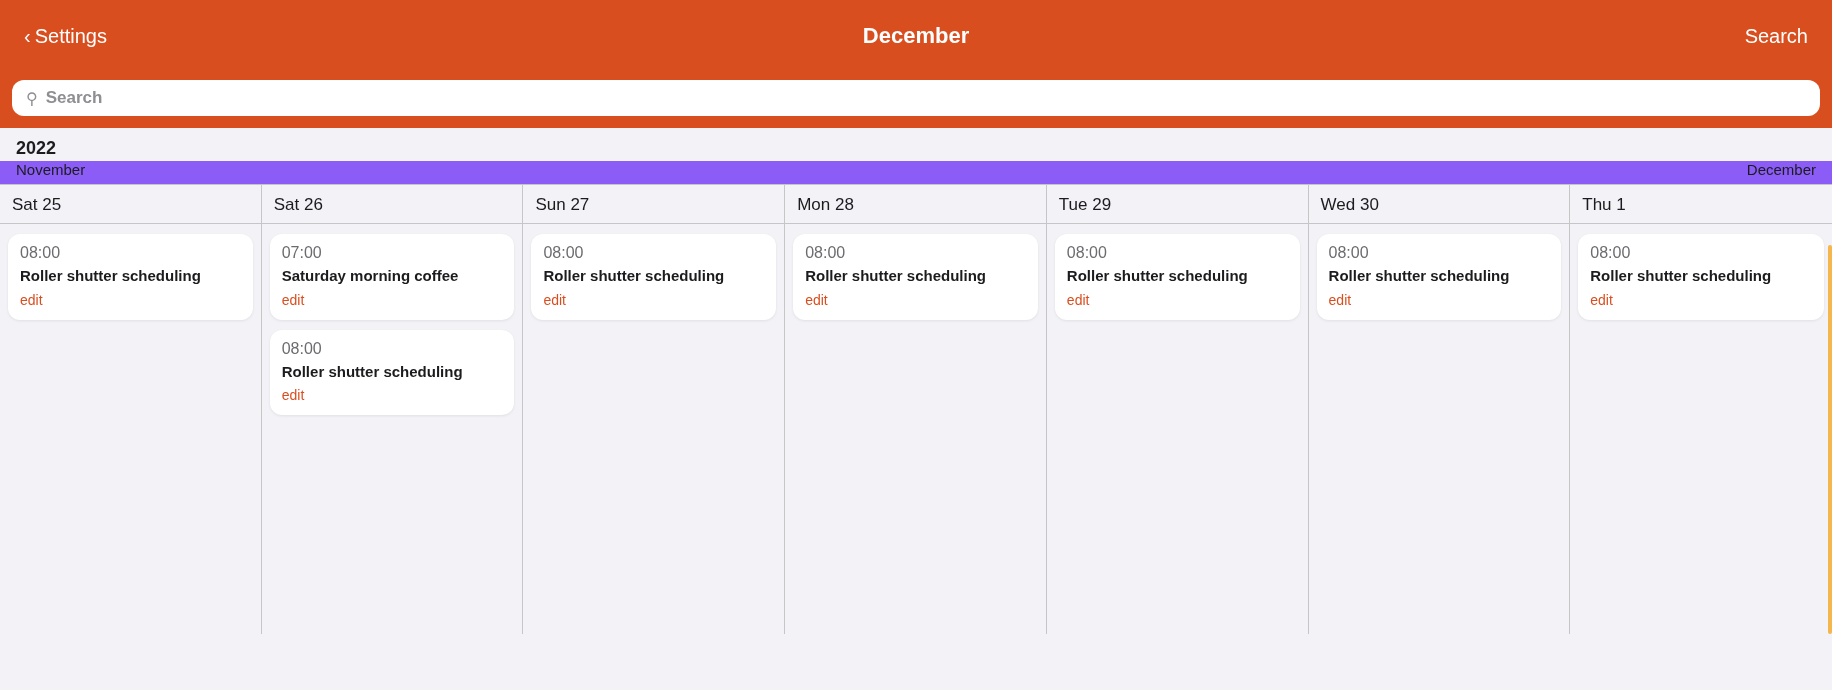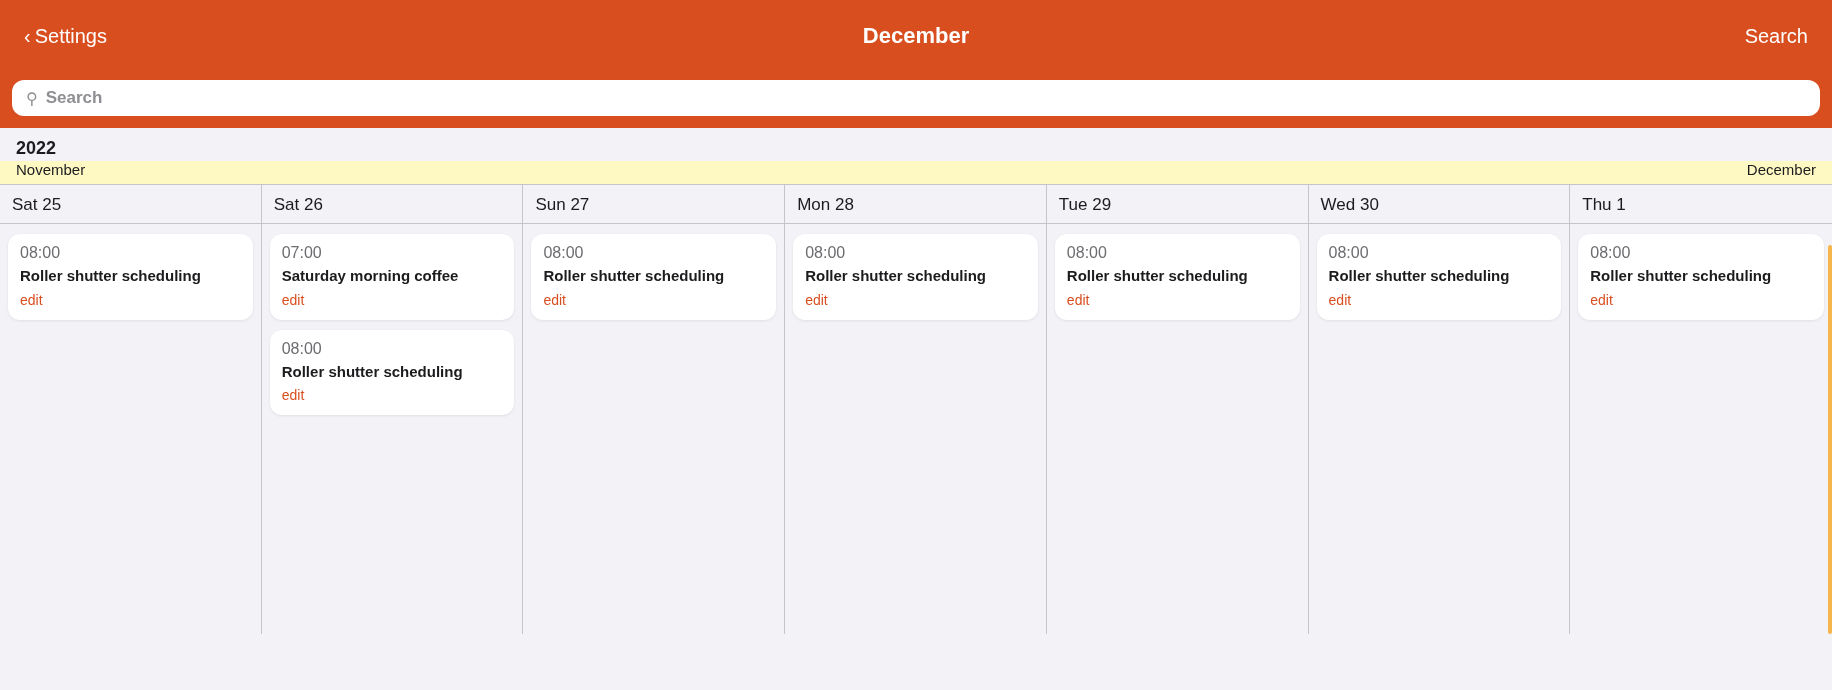--- a/index.html
+++ b/index.html
@@ -80,21 +80,21 @@
       font-weight: 600;
       color: #1c1c1e;
       background: #f2f2f7;
     }
 
     
     .month-row {
       display: flex;
       justify-content: space-between;
       padding: 0 16px 6px 16px;
-      background: #fef9c3;
+      background: #8b5cf6;
     }
     .month-label {
       font-size: 15px;
       color: #1c1c1e;
       font-weight: 400;
     }
 
     
     .calendar-grid {
       display: grid;

